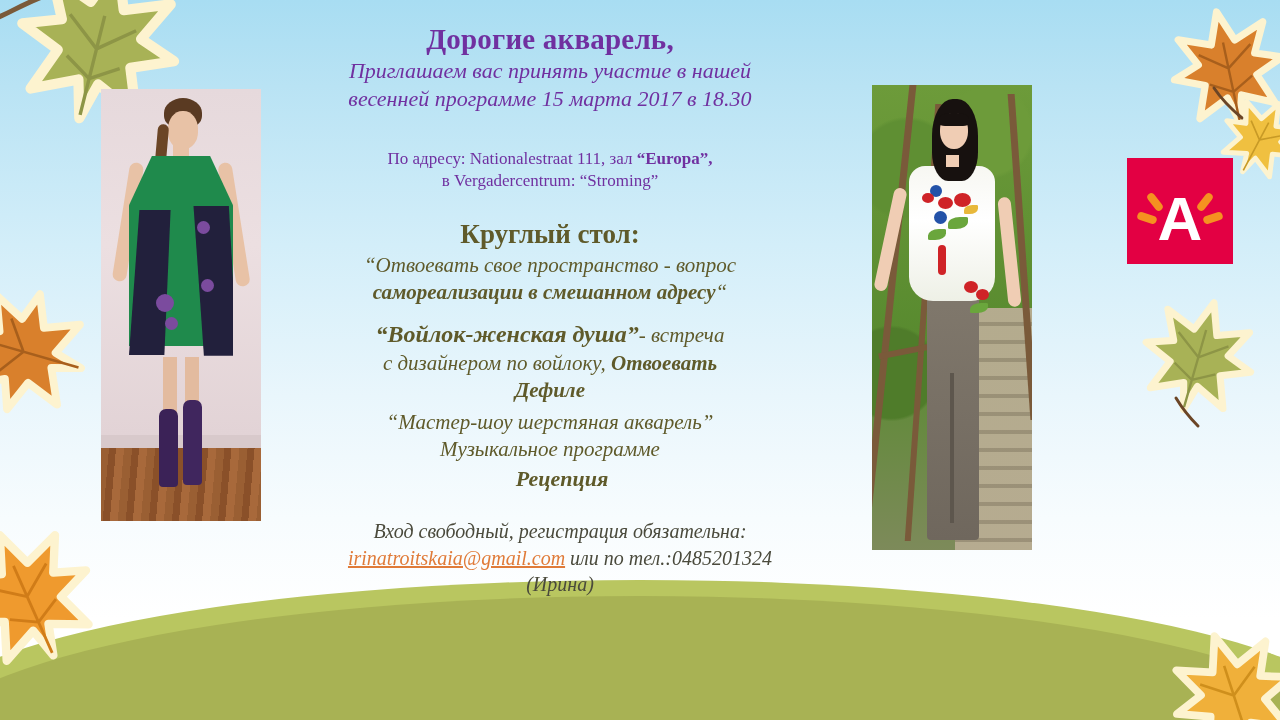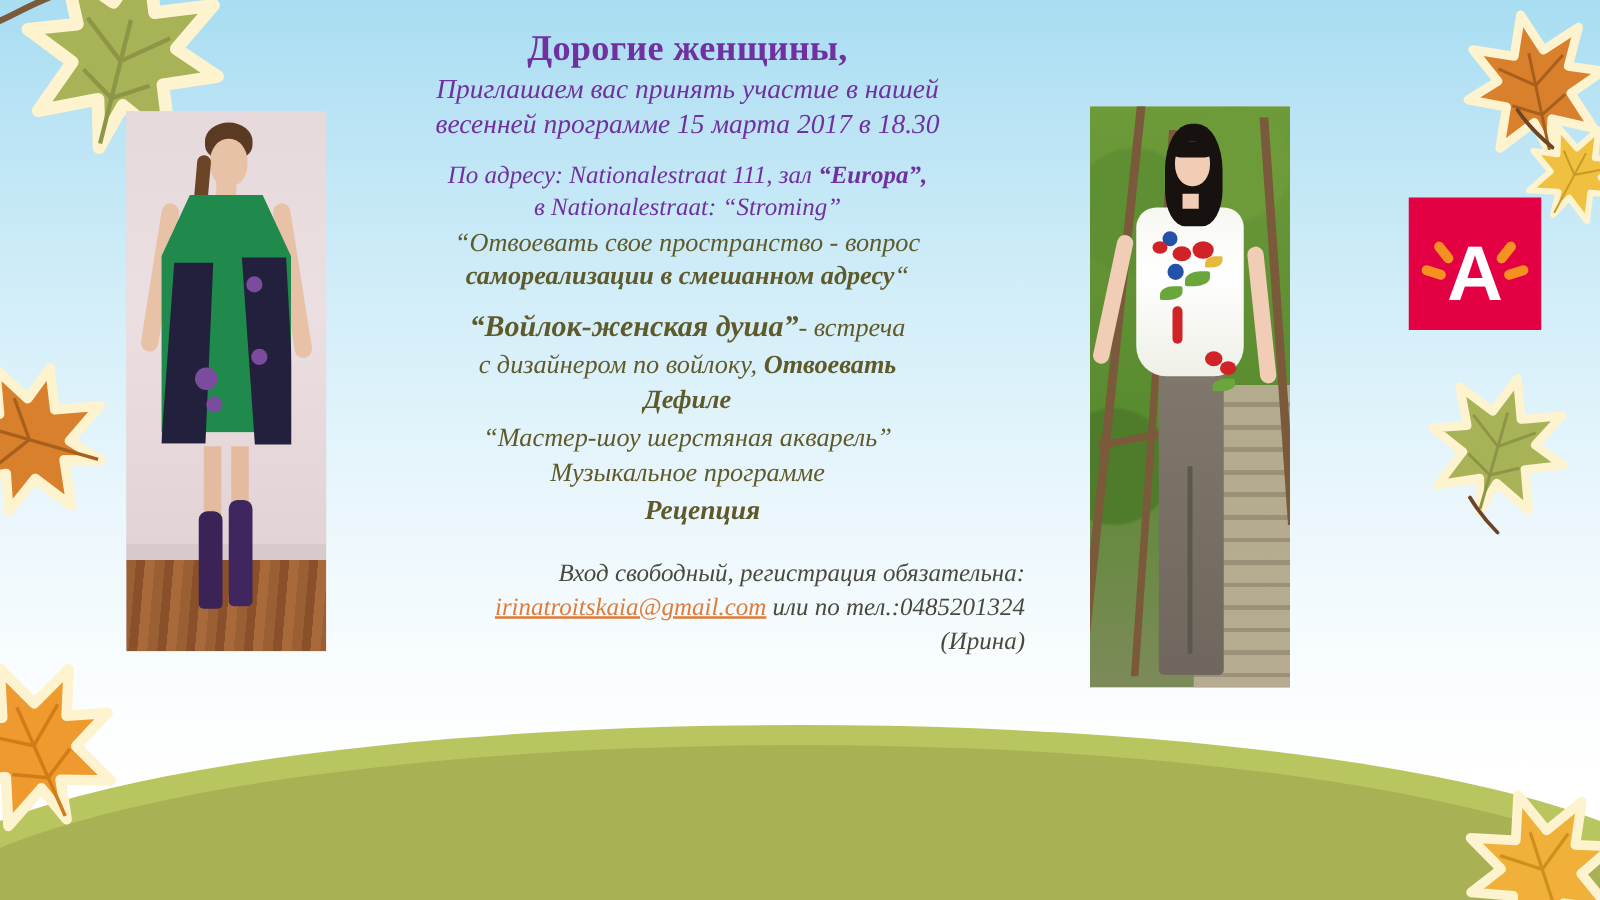--- a/index.html
+++ b/index.html
@@ -85,31 +85,31 @@
 
   
   #logo{position:absolute;left:1127px;top:158px;width:106px;height:106px;background:#e30043;}
   #logo svg{display:block;}
 
   
   #text-col{position:absolute;left:280px;top:22px;width:540px;text-align:center;}
   .t-title{font-size:29px;font-weight:bold;color:#7030a0;line-height:1.18;letter-spacing:.2px;}
   .t-invite{font-size:22px;font-style:italic;color:#7030a0;line-height:1.28;margin-top:1px;}
   .t-date{font-weight:normal;font-style:italic;color:#7030a0;font-size:22px;}
-  .t-addr{font-size:20px;font-style:italic;color:#7030a0;line-height:1.30;margin-top:13px;}
+  .t-addr{font-size:17px;color:#7030a0;line-height:1.30;margin-top:34px;}
   .t-addr b{font-weight:bold;}
   .t-rt-head{font-size:27px;font-weight:bold;color:#5f5a2a;margin-top:26px;line-height:1.2;}
   .t-rt-body{font-size:21px;font-style:italic;color:#5f5a2a;line-height:1.28;margin-top:2px;}
   .t-rt-body b{font-weight:bold;}
   .t-felt{font-size:21px;font-style:italic;color:#5f5a2a;line-height:1.30;margin-top:13px;}
   .t-felt b{font-weight:bold;}
   .t-felt .big{font-size:24px;font-weight:bold;}
   .t-list{font-size:21px;font-style:italic;color:#5f5a2a;line-height:1.32;margin-top:4px;}
   .t-list b{font-weight:bold;font-size:22px;margin-left:24px;}
-  .t-foot{font-size:20px;font-style:italic;color:#4a4a3c;line-height:1.34;margin-top:24px;text-align:right;padding-left:20px;}
+  .t-foot{font-size:20px;font-style:italic;color:#4a4a3c;line-height:1.34;margin-top:24px;text-align:center;padding-left:20px;}
   .t-mail{color:#e07b39;text-decoration:underline;}
 </style>
 </head>
 <body>
 
 <div id="poster">
 
   <div class="hill hill-back"></div>
   <div class="hill hill-front"></div>
 
@@ -241,33 +241,34 @@
         <rect x="16" y="50" width="8" height="20" rx="4" transform="rotate(-72 20 60)"></rect>
         <rect x="74" y="34" width="8" height="20" rx="4" transform="rotate(38 78 44)"></rect>
         <rect x="82" y="50" width="8" height="20" rx="4" transform="rotate(72 86 60)"></rect>
       </g>
       <text x="53" y="82" font-family="'Liberation Sans', sans-serif" font-size="62" font-weight="bold" fill="#ffffff" text-anchor="middle">A</text>
     </svg>
   </div>
 
   <div id="text-col">
 
-    <div class="t-title">Дорогие женщины,</div>
+    <div class="t-title">Дорогие акварель,</div>
 
     <div class="t-invite">
       <span>Приглашаем вас принять участие в нашей</span><br>
       <span>весенней  программе</span>
       <span class="t-date">15 марта 2017 в 18.30</span>
     </div>
 
     <div class="t-addr">
       <span>По адресу: Nationalestraat 111, зал </span><b>“Europa”,</b><br>
-      <span>в Nationalestraat: “Stroming”</span>
-    </div>
-
+      <span>в Vergadercentrum: “Stroming”</span>
+    </div>
+
+    <div class="t-rt-head">Круглый стол:</div>
     <div class="t-rt-body">
       <span>“Отвоевать свое пространство - вопрос</span><br>
       <b>самореализации в смешанном адресу</b><span>“</span>
     </div>
 
     <div class="t-felt">
       <span class="big">“Войлок-женская душа”</span><span>- встреча</span><br>
       <span>с дизайнером по войлоку, </span><b>Отвоевать</b><br>
       <b>Дефиле</b>
     </div>

